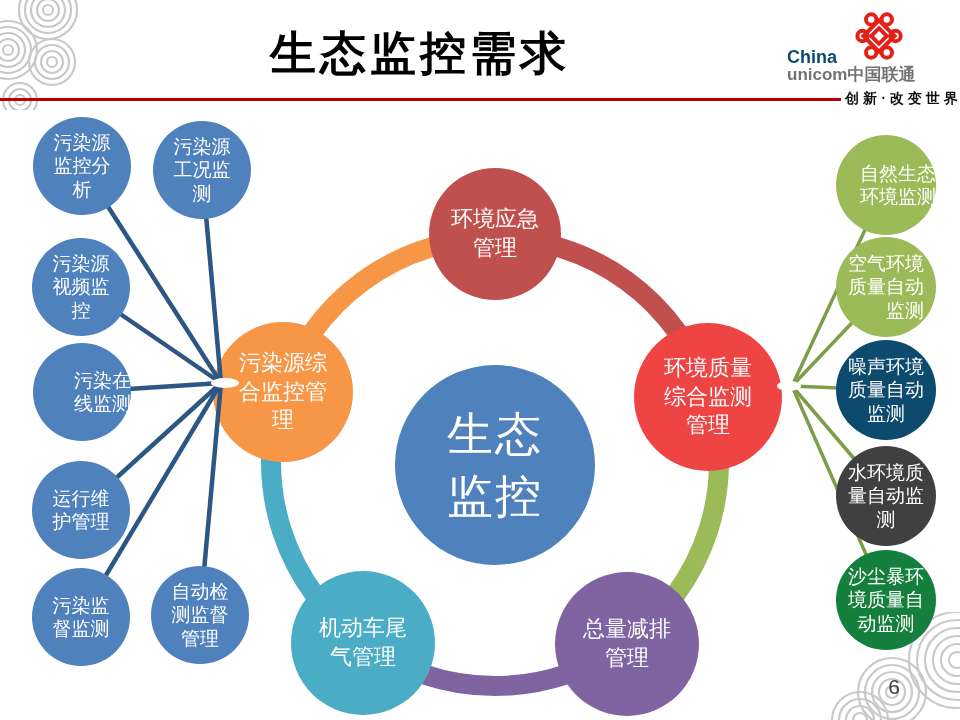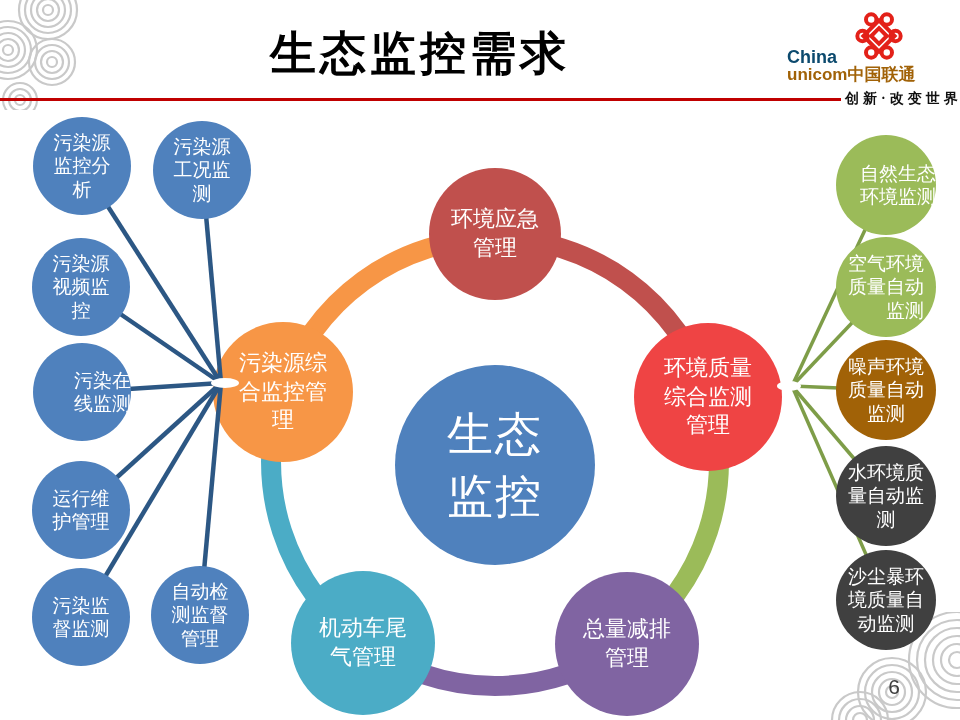--- a/index.html
+++ b/index.html
@@ -126,21 +126,21 @@
       <circle cx="39" cy="13" r="6"></circle>
     <circle cx="21" cy="51" r="6"></circle>
       <circle cx="39" cy="51" r="6"></circle>
     <circle cx="11" cy="32" r="6"></circle>
       <circle cx="49" cy="32" r="6"></circle>
     <path d="M30 14 L48 32 L30 50 L12 32 Z"></path>
     <path d="M30 23 L39 32 L30 41 L21 32 Z"></path>
   </g>
 </svg>
 <div class="brand-line1" style="color: #0c4a6e;">China</div>
-<div class="brand-line2" style="color: #a16207;">unicom中国联通</div>
+<div class="brand-line2" style="color: #737373;">unicom中国联通</div>
 <div class="logo-tagline">创新·改变世界</div>
 
 <svg class="ring-layer" width="960" height="720" viewBox="0 0 960 720">
   <g fill="none" stroke-width="20">
     <path d="M 282 392.8 A 224 224 0 0 1 495 238" style="stroke: rgb(247, 150, 70);"></path>
     <path d="M 495 238 A 224 224 0 0 1 708 392.8" style="stroke: rgb(192, 80, 77);"></path>
     <path d="M 708 392.8 A 224 224 0 0 1 626.7 643.2" style="stroke: rgb(155, 187, 89);"></path>
     <path d="M 626.7 643.2 A 224 224 0 0 1 363.3 643.2" style="stroke: rgb(128, 100, 162);"></path>
     <path d="M 363.3 643.2 A 224 224 0 0 1 282 392.8" style="stroke: rgb(75, 172, 198);"></path>
   </g>
@@ -229,29 +229,29 @@
 
 <div class="circle small g1" style="background-color: rgb(155, 187, 89); justify-content: flex-end;">
   <span>自然生态
 环境监测</span>
 </div>
 <div class="circle small g2" style="background-color: rgb(155, 187, 89); text-align: right;">
   <span>空气环境
 质量自动
 监测</span>
 </div>
-<div class="circle small g3" style="background-color: #a16207;">
+<div class="circle small g3" style="background-color: #0c4a6e;">
   <span>噪声环境
 质量自动
 监测</span>
 </div>
 <div class="circle small g4" style="background-color: #404040;">
   <span>水环境质
 量自动监
 测</span>
 </div>
-<div class="circle small g5" style="background-color: #404040;">
+<div class="circle small g5" style="background-color: #15803d;">
   <span>沙尘暴环
 境质量自
 动监测</span>
 </div>
 
 <div class="page-number">6</div>
 
 </body></html>

